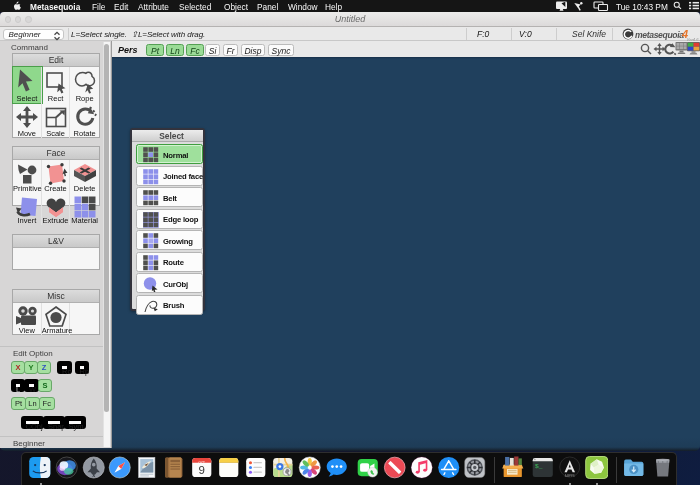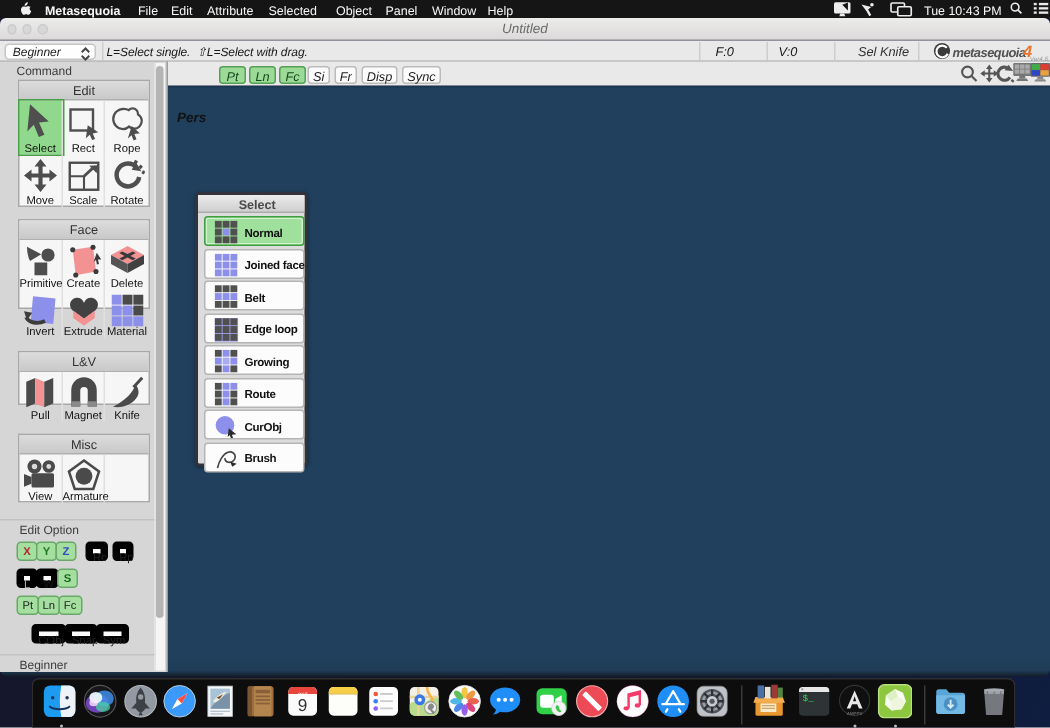--- a/index.html
+++ b/index.html
@@ -14,21 +14,21 @@
 
 #tb2{position:absolute;left:0;top:15px;width:700px;height:14px;background:#e9e9e9;border-bottom:1px solid #c8c8c8;}
 #dropdown{position:absolute;left:2.5px;top:1.5px;width:61px;height:11px;background:#fefefe;border:1px solid #c6c6c6;border-radius:3px;font-size:8px;color:#222;padding-left:5px;line-height:10px;}
 #dropdown svg{position:absolute;right:2px;top:1px;}
 .vsep{position:absolute;top:1px;height:12px;width:1px;background:#cdcdcd;}
 #tb2 .msg{position:absolute;left:71px;top:2.5px;font-size:8px;color:#161616;letter-spacing:-0.05px;}
 #tb2 .fv{position:absolute;top:2px;font-size:8.5px;color:#161616;}
 #logo{position:absolute;left:620px;top:0px;width:80px;height:14px;}
 
 #tb3{position:absolute;left:112px;top:29px;width:588px;height:16px;background:#e9e9e9;}
-#tb3 .pers{position:absolute;left:6px;top:3.5px;font-size:9px;font-weight:bold;color:#111;margin-top:28px;}
+#tb3 .pers{position:absolute;left:6px;top:3.5px;font-size:9px;font-weight:bold;color:#111;}
 .btn3{position:absolute;top:2.5px;height:12.5px;border-radius:2.5px;font-size:8.5px;text-align:center;line-height:12px;}
 .bg{background:#9bdb97;border:1px solid #55a055;color:#14461a;}
 .bw{background:#fbfbfb;border:1px solid #bbb;color:#222;}
 
 #lpanel{position:absolute;left:0;top:41px;width:112px;height:407px;background:#d7d6d6;border-right:1px solid #9c9c9c;}
 #lpanel .cmdlbl{position:absolute;left:11px;top:1.5px;font-size:8px;color:#3c3c3c;}
 #scrolltrack{position:absolute;right:1.5px;top:1px;width:7px;height:405px;background:#f5f5f5;border-left:1px solid #e2e2e2;}
 #scrollthumb{position:absolute;right:2.5px;top:3px;width:4.5px;height:368px;background:#b4b4b4;border-radius:3px;}
 .secbox{position:absolute;left:12px;width:88px;background:#f6f6f6;border:1px solid #a8a8a8;}
 .sechdr{height:13px;background:linear-gradient(#dcdcdc,#c9c9c9);border-bottom:1px solid #b0b0b0;text-align:center;font-size:8.5px;color:#333;line-height:13px;}
@@ -263,45 +263,20 @@
               <rect x="15.9" y="1.5" width="6.6" height="6.6"></rect>
               <rect x="15.9" y="8.7" width="6.6" height="6.6"></rect>
             </g>
           </svg>
           <div class="lbl">Material</div>
         </div>
     </div>
   </div>
   <div class="secbox" style="top:193px;height:36px" id="sec-lv">
     <div class="sechdr">L&amp;V</div>
-    <div class="cellrow" style="height:33px">
-      <div class="cell" id="c-pull">
-          <svg width="24" height="26" viewBox="0 0 24 24">
-            <path d="M2.5 4.5 L8.5 2 L8.5 19 L2.5 21.5 Z" fill="#4a4a4a"></path>
-            <path d="M8.5 2 L14.5 4.5 L14.5 21.5 L8.5 19 Z" fill="#f29292"></path>
-            <path d="M14.5 4.5 L20.5 2 L20.5 19 L14.5 21.5 Z" fill="#4a4a4a"></path>
-          </svg>
-          <div class="lbl">Pull</div>
-        </div>
-      <div class="cell" id="c-magnet">
-          <svg width="24" height="26" viewBox="0 0 24 24">
-            <path d="M3.5 21 L3.5 10 A 8.5 8.5 0 0 1 20.5 10 L20.5 21 L14.5 21 L14.5 10.5 A 2.5 2.5 0 0 0 9.5 10.5 L9.5 21 Z" fill="#4a4a4a"></path>
-            <rect x="3.5" y="17.5" width="6" height="3.5" fill="#8a8a8a"></rect>
-            <rect x="14.5" y="17.5" width="6" height="3.5" fill="#8a8a8a"></rect>
-          </svg>
-          <div class="lbl">Magnet</div>
-        </div>
-      <div class="cell" id="c-knife">
-          <svg width="24" height="26" viewBox="0 0 24 24">
-            <path d="M21.8 1.8 L16 8.2" stroke="#4a4a4a" stroke-width="2" fill="none"></path>
-            <path d="M17.3 6.2 C16 11.5 10.5 17.2 2.2 21.2 C8.5 22.4 15.8 19.6 18.6 14.4 C19.9 12 19.5 8.8 17.3 6.2 Z" fill="#4a4a4a"></path>
-          </svg>
-          <div class="lbl">Knife</div>
-        </div>
-    </div>
   </div>
   <div class="secbox" style="top:248px;height:46px" id="sec-misc">
     <div class="sechdr">Misc</div>
     <div class="cellrow" style="height:32px">
       <div class="cell" id="c-view">
           <svg width="24" height="26" viewBox="0 0 24 24">
             <circle cx="8" cy="6" r="4.7" fill="#4a4a4a"></circle>
             <circle cx="17.5" cy="6" r="4.2" fill="#4a4a4a"></circle>
             <circle cx="8" cy="6" r="1.8" fill="#d9d9d9"></circle>
             <circle cx="17.5" cy="6" r="1.6" fill="#d9d9d9"></circle>

